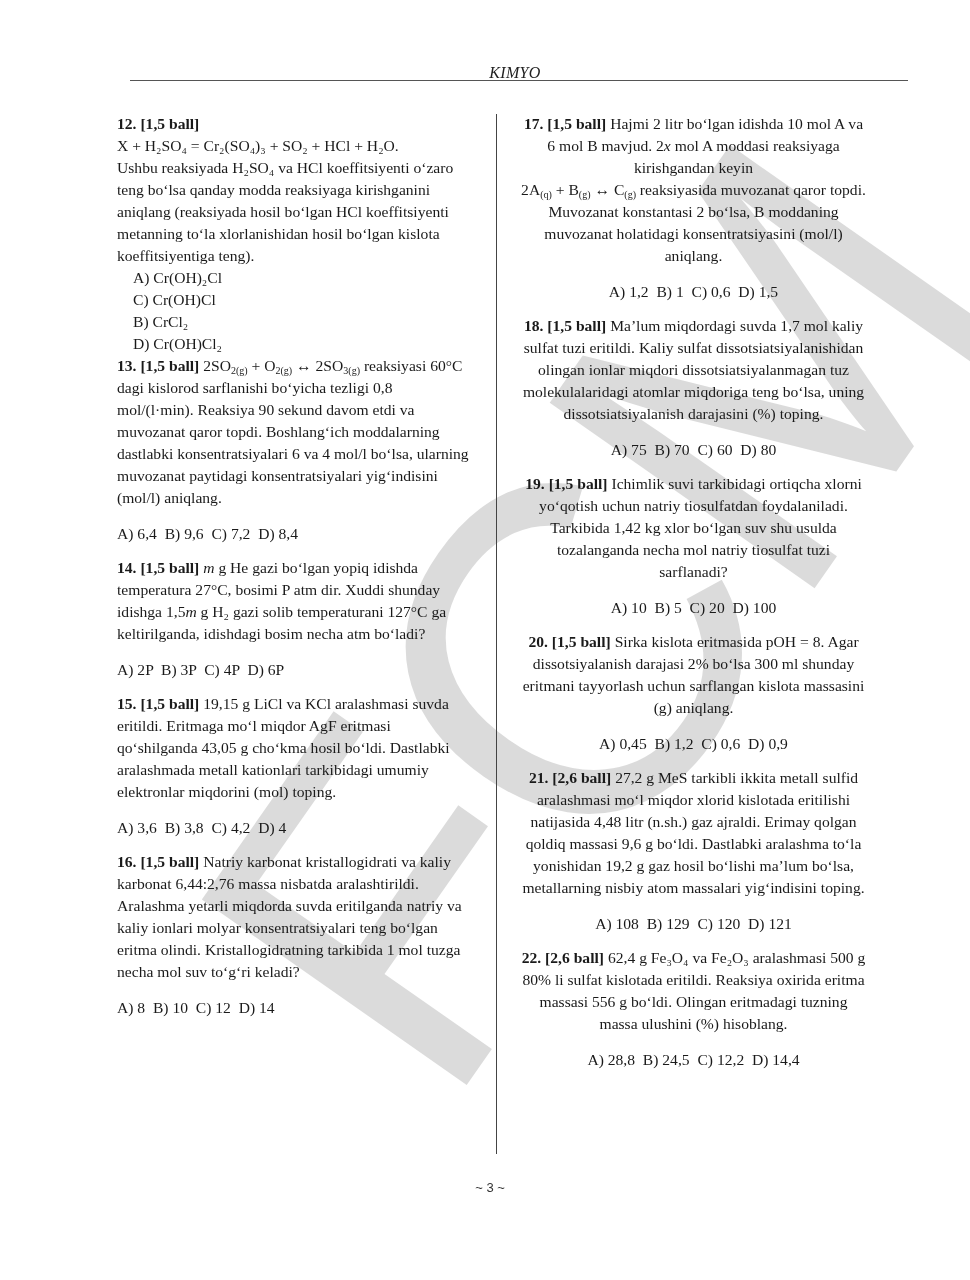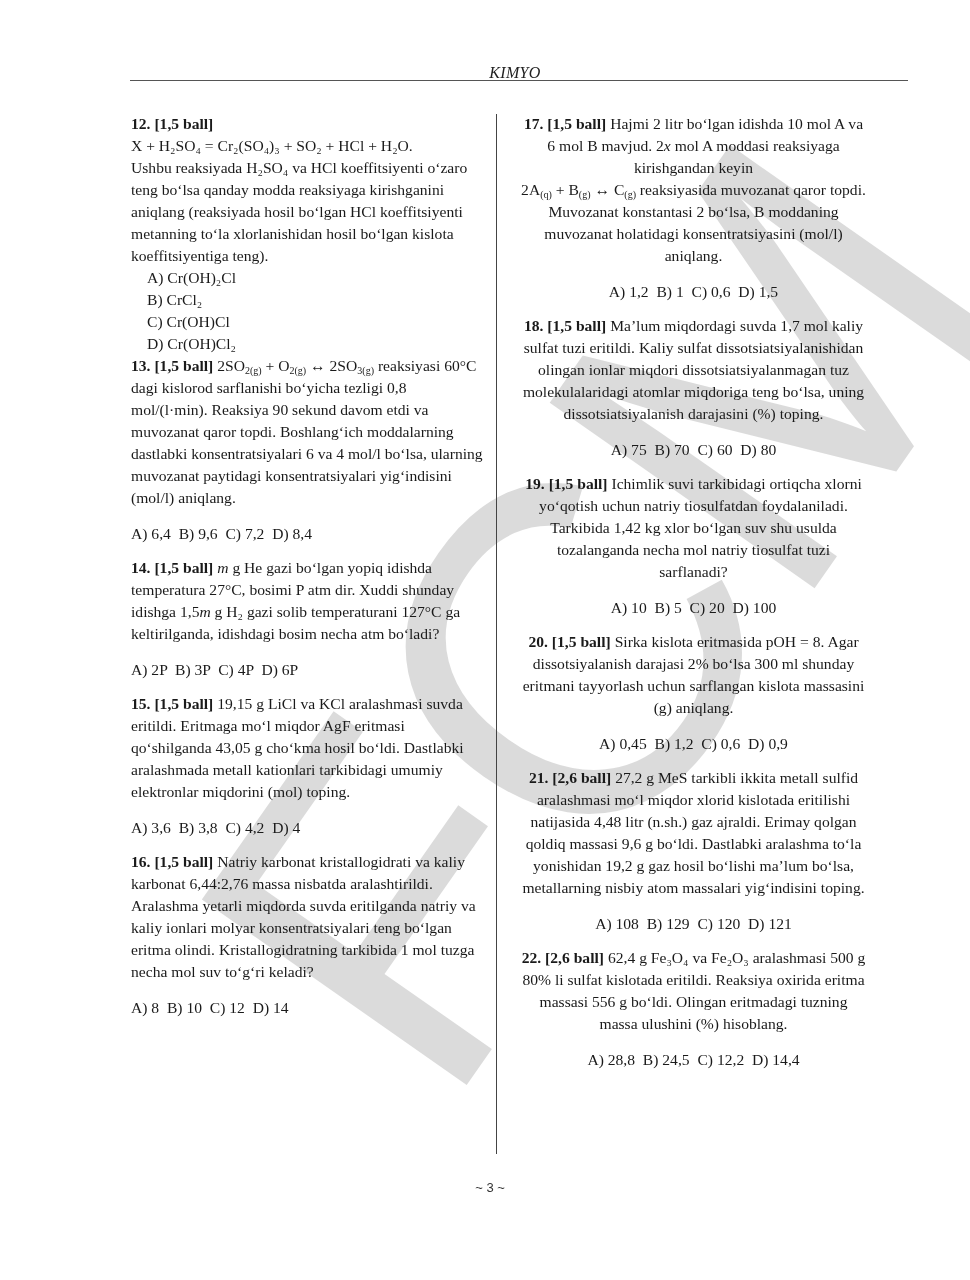--- a/index.html
+++ b/index.html
@@ -6,21 +6,21 @@
   body { width: 970px; height: 1280px; position: relative; overflow: hidden;
          font-family: "Liberation Serif", "DejaVu Serif", serif; color: #1a1a1a; }
   .header-title { position: absolute; left: 0; width: 970px; top: 64px; text-align: center;
                   font-style: italic; font-size: 16px; letter-spacing: 0.3px; color: #222; padding-left: 60px; box-sizing: border-box; }
   .header-rule { position: absolute; left: 130px; width: 778px; top: 80px; height: 0; border-top: 1.3px solid #555; }
   .col-divider { position: absolute; left: 496px; top: 114px; height: 1040px; border-left: 1.2px solid #444; }
   .watermark { position: absolute; left: 120px; top: 420px; font-family: "Liberation Sans", "DejaVu Sans", sans-serif;
                font-size: 470px; font-weight: 400; color: rgba(170,170,170,0.42); transform: rotate(-55deg);
                transform-origin: 50% 50%; letter-spacing: -10px; line-height: 1; white-space: nowrap; pointer-events: none; z-index: 0; width: 900px; }
   .column { position: absolute; top: 113px; width: 352px; font-size: 15.6px; line-height: 22px; z-index: 1; }
-  .col-left { left: 131px; }
+  .col-left { left: 117px; }
   .col-right { left: 521px; width: 345px; text-align: center; }
   .q { margin-bottom: 7px; }
   .q-text { margin: 0; }
   .q-num { font-weight: bold; }
   .opts { margin: 14px 0 12px 0; white-space: pre; }
   .opts-stacked { margin: 0 0 0 16px; }
   .opts-stacked div { margin: 0; }
   sub { font-size: 10px; line-height: 0; vertical-align: -3px; }
   .page-num { position: absolute; top: 1180px; left: 0; width: 970px; text-align: center;
               font-family: "Liberation Sans", "DejaVu Sans", sans-serif; font-size: 13px; color: #333; padding-left: 10px; box-sizing: border-box; }
@@ -39,22 +39,22 @@
 
     <div class="q q12">
       <p class="q-text">
         <span class="q-num">12.</span>
         <span class="q-num">[1,5 ball]</span>
       </p>
       <p class="q-text">X + H₂SO₄ = Cr₂(SO₄)₃ + SO₂ + HCl + H₂O.</p>
       <p class="q-text">Ushbu reaksiyada H₂SO₄ va HCl koeffitsiyenti o‘zaro teng bo‘lsa qanday modda reaksiyaga kirishganini aniqlang (reaksiyada hosil bo‘lgan HCl koeffitsiyenti metanning to‘la xlorlanishidan hosil bo‘lgan kislota koeffitsiyentiga teng).</p>
       <div class="opts-stacked">
         <div>A) Cr(OH)₂Cl</div>
+        <div>C) Cr(OH)Cl</div>
         <div>B) CrCl₂</div>
-        <div>C) Cr(OH)Cl</div>
         <div>D) Cr(OH)Cl₂</div>
       </div>
     </div>
 
     <div class="q">
       <p class="q-text">
         <span class="q-num">13.</span>
         <span class="q-num">[1,5 ball]</span>
         <span>2SO<sub>2(g)</sub> + O<sub>2(g)</sub> ↔ 2SO<sub>3(g)</sub></span>
         <span>reaksiyasi 60°C dagi kislorod sarflanishi bo‘yicha tezligi 0,8 mol/(l·min). Reaksiya 90 sekund davom etdi va muvozanat qaror topdi. Boshlang‘ich moddalarning dastlabki konsentratsiyalari 6 va 4 mol/l bo‘lsa, ularning muvozanat paytidagi konsentratsiyalari yig‘indisini (mol/l) aniqlang.</span>

